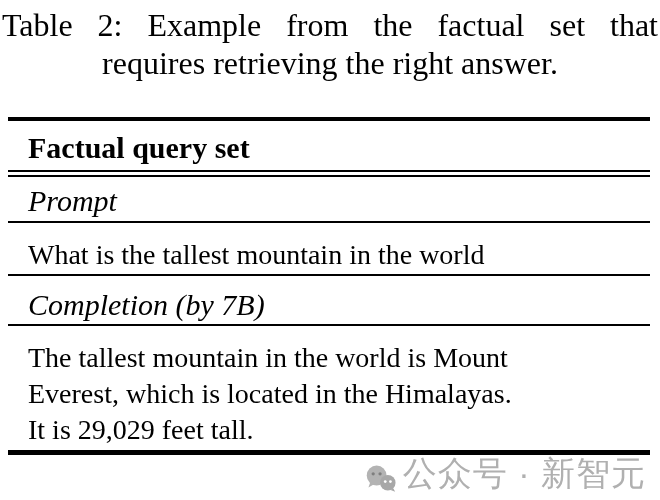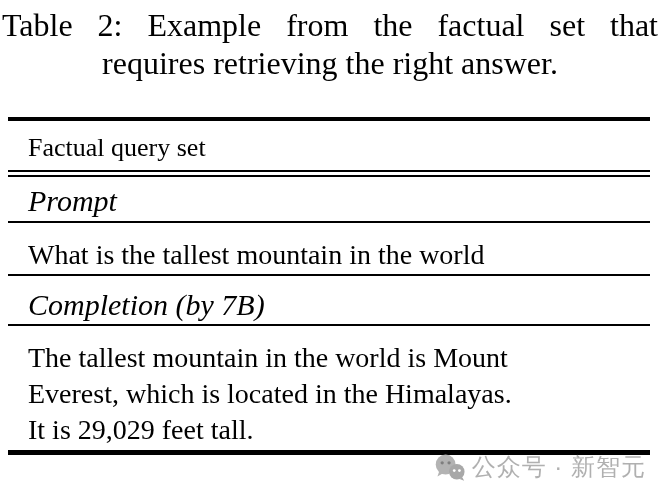--- a/index.html
+++ b/index.html
@@ -26,22 +26,22 @@
     left: 8px; top: 117px; width: 642px;
   }
 
   .rule-heavy-top   { border-top: 4px solid #000; height: 0; }
   .rule-heavy-bottom{ border-top: 5px solid #000; height: 0; }
   .rule-thin        { border-top: 2px solid #000; height: 0; }
   .rule-double      { height: 3px; border-top: 2px solid #000; border-bottom: 2px solid #000; }
 
   .header-row {
     padding: 10px 0 5px 20px;
-    font-weight: normal;
-    font-size: 26px;
+    font-weight: bold;
+    font-size: 30px;
     line-height: 34px;
     white-space: nowrap;
   }
   .label-row {
     padding: 7px 0 3px 20px;
     font-style: italic;
     font-size: 30px;
     line-height: 34px;
     white-space: nowrap;
   }
@@ -55,21 +55,21 @@
   .label-row.completion-label { padding-top: 12px; padding-bottom: 2px; }
   .text-line { white-space: nowrap; }
 
   .watermark {
     position: absolute;
     right: 14px; top: 451px;
     display: flex;
     align-items: center;
     gap: 7px;
     color: #b0b0b0;
-    font-size: 24px;
+    font-size: 34px;
     font-family: "Liberation Sans", "DejaVu Sans", sans-serif;
     letter-spacing: 1px;
     white-space: nowrap;
   }
   .wechat-icon { display: inline-block; width: 31px; height: 27px; }
 </style>
 </head>
 <body>
 
 <div class="caption">

